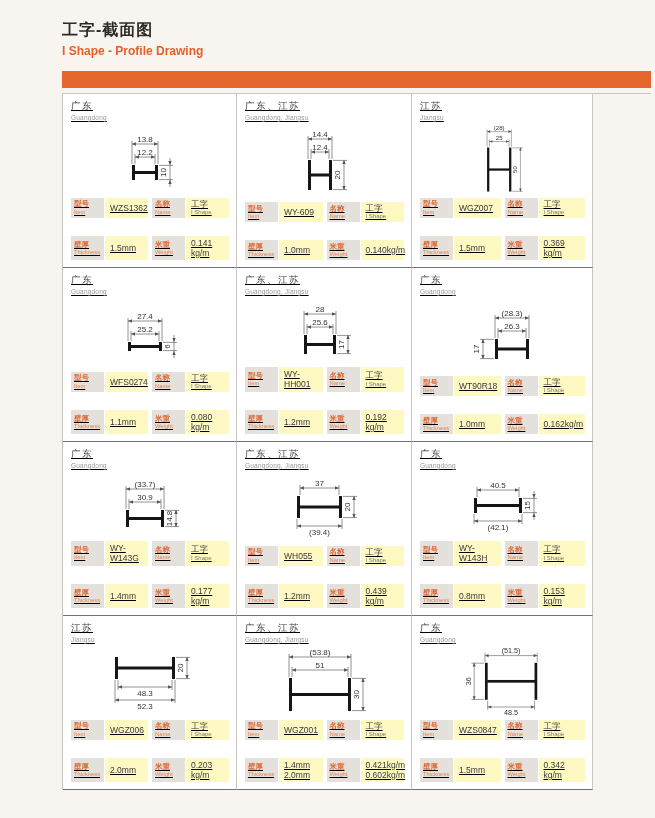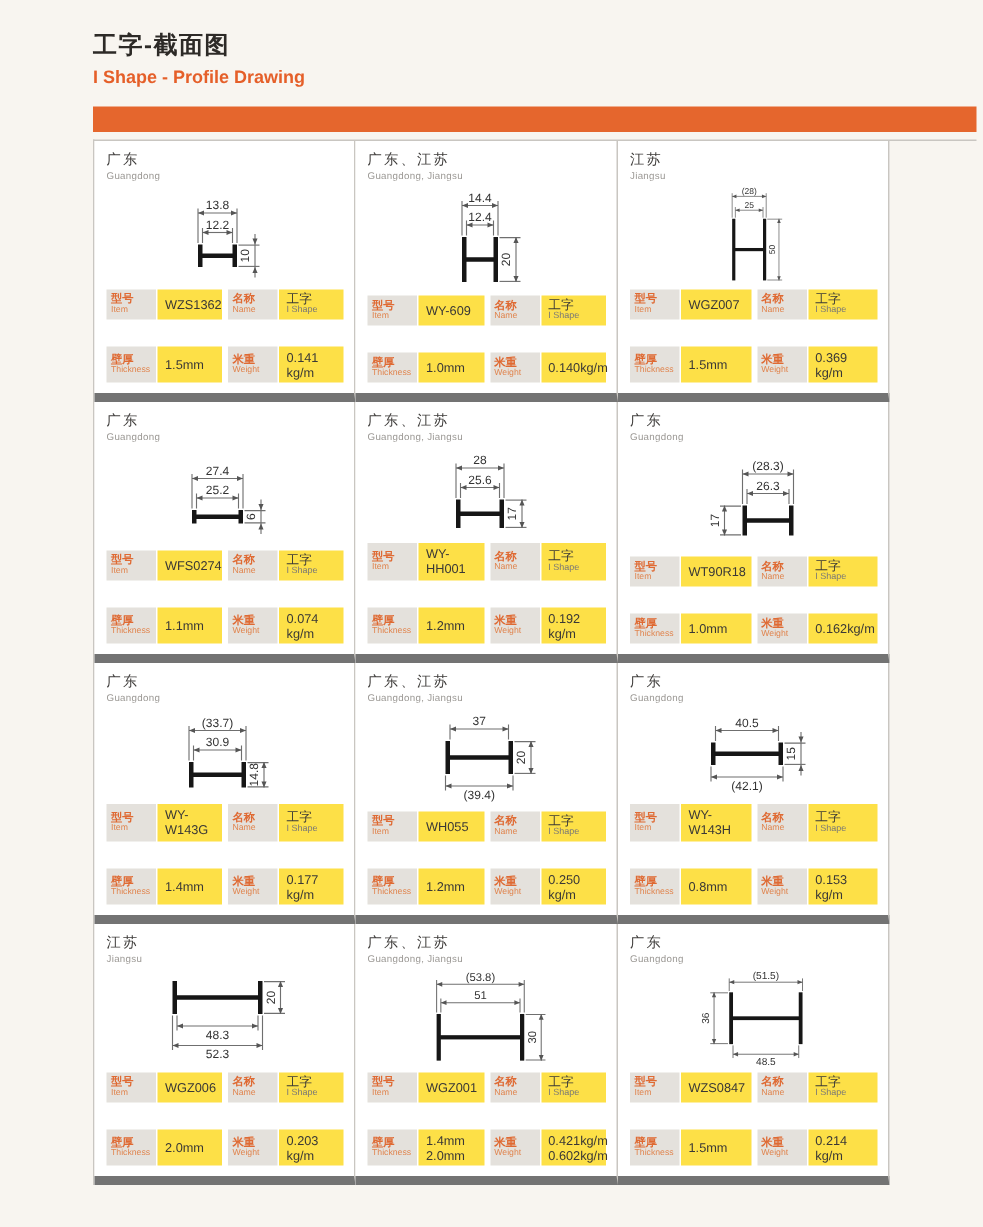--- a/index.html
+++ b/index.html
@@ -3,32 +3,32 @@
 <meta charset="utf-8">
 <style>
   html,body{margin:0;padding:0;}
   body{width:655px;height:818px;background:#f8f5f0;font-family:"Liberation Sans",sans-serif;overflow:hidden;}
   .page{position:relative;width:655px;height:818px;background:#f8f5f0;}
   .content{position:absolute;left:62px;top:0;width:589px;}
   .title-zh{margin-top:20px;font-size:16px;font-weight:bold;color:#2d2a27;letter-spacing:1px;}
   .title-en{margin-top:3px;font-size:12px;font-weight:bold;color:#e55f29;}
   .banner{margin-top:13px;height:17px;background:#e5662d;}
   .grid{margin-top:5px;display:grid;grid-template-columns:174px 175px 181px;grid-auto-rows:174px;border-top:1px solid #c9c6c1;border-left:1px solid #c9c6c1;}
-  .cell{border-right:1px solid #c9c6c1;border-bottom:6px solid #737373;background:#fff;box-sizing:border-box;padding:6px 7px 7px 8px;display:flex;flex-direction:column;}
+  .cell{border-right:1px solid #c9c6c1;border-bottom:1px solid #737373;background:#fff;box-sizing:border-box;padding:6px 7px 7px 8px;display:flex;flex-direction:column;text-decoration:underline;}
   .region-zh{font-size:9.5px;color:#3f3d3b;letter-spacing:1.5px;}
   .region-en{font-size:6.5px;color:#9b9894;margin-top:1px;letter-spacing:0.2px;}
   .draw-area{flex:1 1 auto;min-height:0;display:flex;align-items:center;justify-content:center;}
   .draw-area svg{max-width:100%;max-height:100%;}
   .info{display:flex;flex-direction:column;gap:18px;}
   .irow{display:flex;gap:4px;}
   .pair{flex:1;display:flex;gap:1px;min-width:0;}
   .lab{width:33px;flex:0 0 33px;background:#e4e1dc;display:flex;flex-direction:column;justify-content:center;padding:2px 0 2px 3px;box-sizing:border-box;min-height:20px;}
   .lzh{font-size:7.5px;font-weight:bold;color:#df6a33;line-height:1.1;}
   .len{font-size:5.8px;color:#e0854f;line-height:1.1;}
-  .val{flex:1;background:#fde047;display:flex;flex-direction:column;justify-content:center;padding:2px 2px 2px 5px;box-sizing:border-box;min-height:20px;font-size:8.5px;color:#3a3836;white-space:pre-line;line-height:1.2;min-width:0;}
+  .val{flex:1;background:#fef9c3;display:flex;flex-direction:column;justify-content:center;padding:2px 2px 2px 5px;box-sizing:border-box;min-height:20px;font-size:8.5px;color:#3a3836;white-space:pre-line;line-height:1.2;min-width:0;}
   .vname .nzh{font-size:8.5px;color:#3a3836;line-height:1.1;}
   .vname .nen{font-size:6px;color:#7a7焦876;color:#7a7876;line-height:1.1;}
 </style>
 </head>
 <body>
 
 <div class="page">
   <div class="content">
     <div class="title-zh">工字-截面图</div>
     <div class="title-en">I Shape - Profile Drawing</div>
@@ -294,21 +294,21 @@
             <span class="lzh">壁厚</span>
             <span class="len">Thickness</span>
           </div>
           <div class="val">1.1mm</div>
         </div>
         <div class="pair">
           <div class="lab">
             <span class="lzh">米重</span>
             <span class="len">Weight</span>
           </div>
-          <div class="val">0.074 kg/m</div>
+          <div class="val">0.080 kg/m</div>
         </div>
       </div>
     </div>
   </div>
         <div class="cell">
     <div class="region">
       <div class="region-zh">广东、江苏</div>
       <div class="region-en">Guangdong, Jiangsu</div>
     </div>
     <div class="draw-area">
@@ -566,21 +566,21 @@
             <span class="lzh">壁厚</span>
             <span class="len">Thickness</span>
           </div>
           <div class="val">1.2mm</div>
         </div>
         <div class="pair">
           <div class="lab">
             <span class="lzh">米重</span>
             <span class="len">Weight</span>
           </div>
-          <div class="val">0.250 kg/m</div>
+          <div class="val">0.439 kg/m</div>
         </div>
       </div>
     </div>
   </div>
         <div class="cell">
     <div class="region">
       <div class="region-zh">广东</div>
       <div class="region-en">Guangdong</div>
     </div>
     <div class="draw-area">
@@ -840,20 +840,20 @@
             <span class="lzh">壁厚</span>
             <span class="len">Thickness</span>
           </div>
           <div class="val">1.5mm</div>
         </div>
         <div class="pair">
           <div class="lab">
             <span class="lzh">米重</span>
             <span class="len">Weight</span>
           </div>
-          <div class="val">0.214 kg/m</div>
+          <div class="val">0.342 kg/m</div>
         </div>
       </div>
     </div>
   </div>
       </div>
   </div>
 </div>
 
 </body></html>

